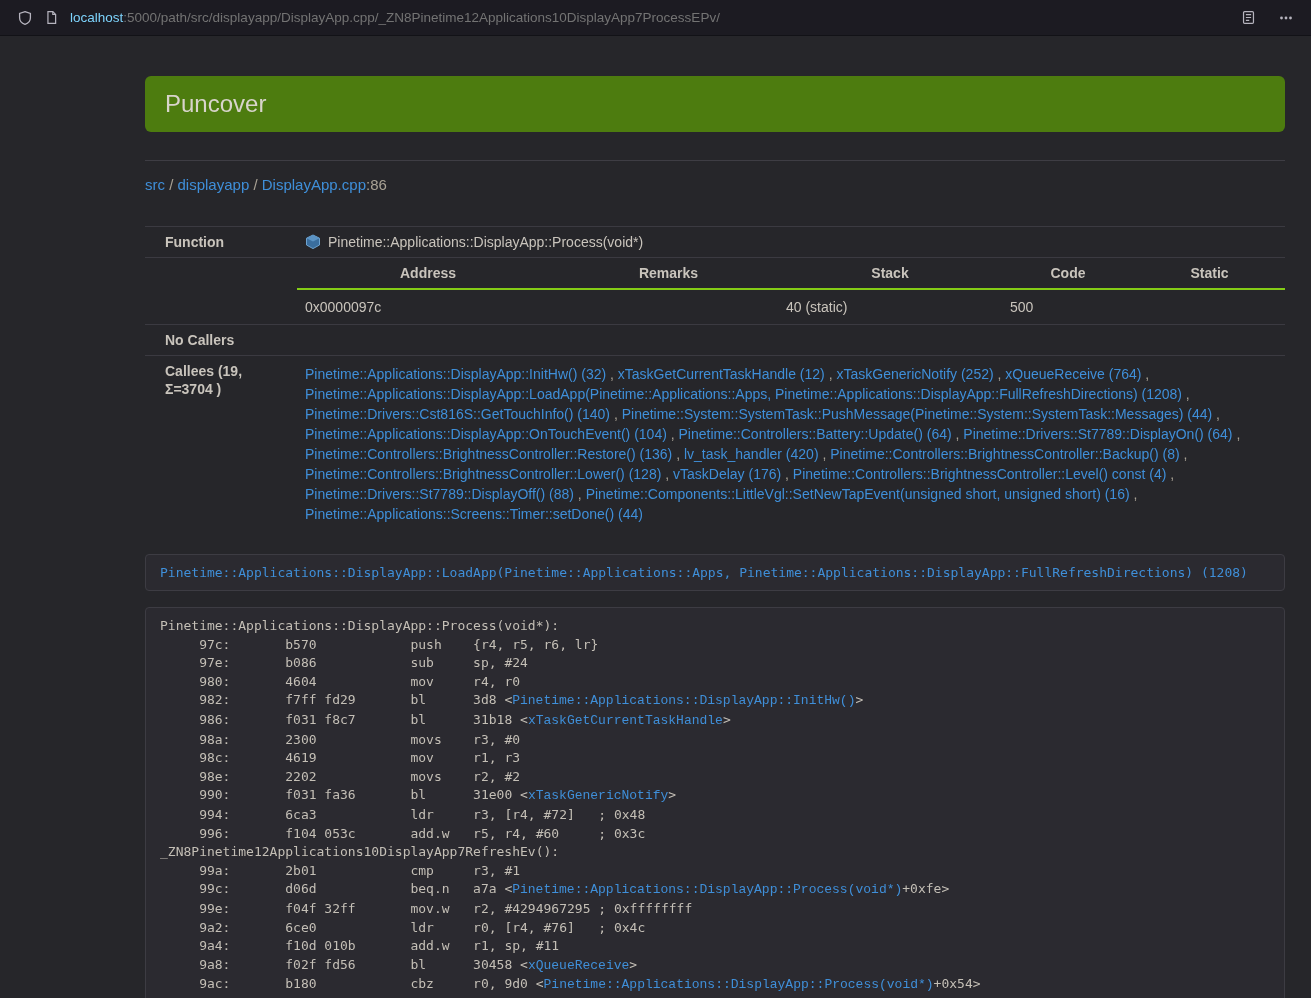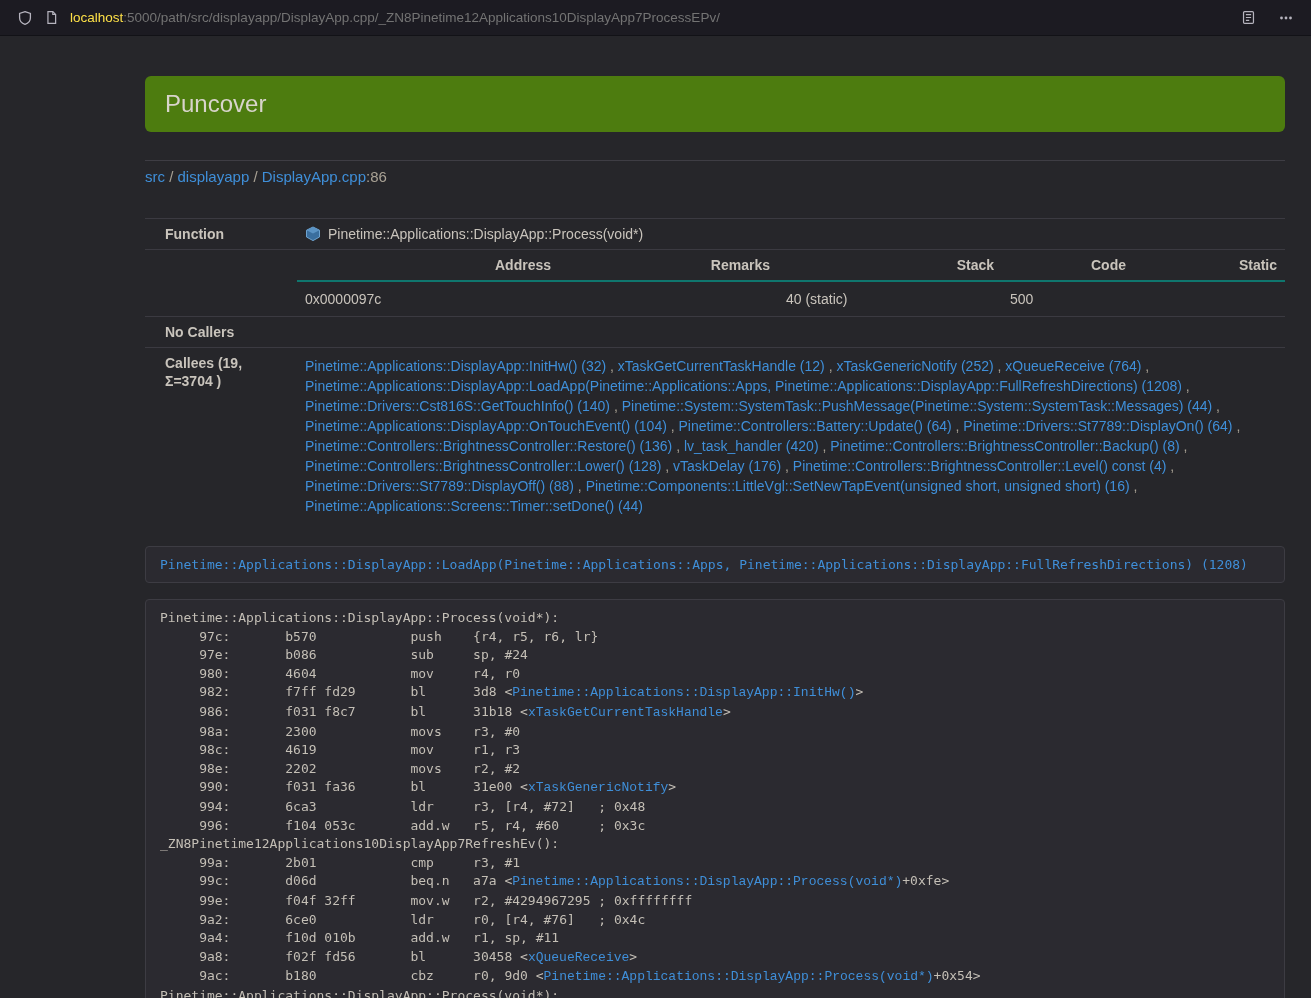--- a/index.html
+++ b/index.html
@@ -16,44 +16,44 @@
   .topbar{
     height:36px;background:#1c1b22;border-bottom:1px solid #121217;
     display:flex;align-items:center;padding:0 12px;box-sizing:border-box;
   }
   .icon-btn{display:flex;align-items:center;justify-content:center;
     width:26px;height:26px;border-radius:3px;flex:0 0 auto}
   .urlbar{
     margin-left:6px;flex:1 1 auto;min-width:0;font-size:13.5px;
     white-space:nowrap;overflow:hidden;text-overflow:ellipsis;
   }
-  .url-host{color:#fde047}
+  .url-host{color:#7dd3fc}
   .url-path{color:#737373}
   .right-icons{display:flex;align-items:center;gap:12px;margin-left:12px;flex:0 0 auto}
 
   
   .container{width:1140px;margin-left:145px;padding-top:40px;box-sizing:border-box}
   .jumbotron{background:#4d7c0f;border-radius:6px;padding:14px 20px}
   .jumbotron .title{font-size:24px;line-height:28px;color:#d8d4cb}
   hr{border:0;border-top:1px solid #3e3d44;margin:28px 0 0}
-  .breadcrumb{margin-top:6px;line-height:20px;font-size:15px}
+  .breadcrumb{margin-top:14px;line-height:20px;font-size:15px}
 
   table.symbol-table{width:100%;border-collapse:collapse;margin-top:31px}
   .symbol-table > tbody > tr{border-top:1px solid #3b3a41}
   .symbol-table th{
     text-align:left;font-weight:bold;padding:6px 8px 6px 20px;
     vertical-align:top;line-height:18px;font-size:14px;
   }
   .symbol-table td{padding:6px 8px;vertical-align:top;line-height:18px}
   .symbol-table td.nopad{padding:0}
   .func-cell{display:flex;align-items:center;gap:7px}
 
   table.stats{width:100%;border-collapse:collapse}
-  .stats th{font-weight:bold;text-align:right;padding:6px 8px;
-    border-bottom:2px solid #0f766e;line-height:18px}
+  .stats th{font-weight:bold;text-align:center;padding:6px 8px;
+    border-bottom:2px solid #84cc16;line-height:18px}
   .stats td{padding:8px;line-height:18px}
 
   td.callees{padding:8px;line-height:20px}
   td.callees a{white-space:nowrap}
 
   .hl-panel{
     margin-top:22px;background:#2b2a30;border:1px solid #3d3c43;border-radius:4px;
     padding:8px 14px;font-family:"DejaVu Sans Mono",monospace;font-size:13px;line-height:19px;
   }
   pre.asm{

